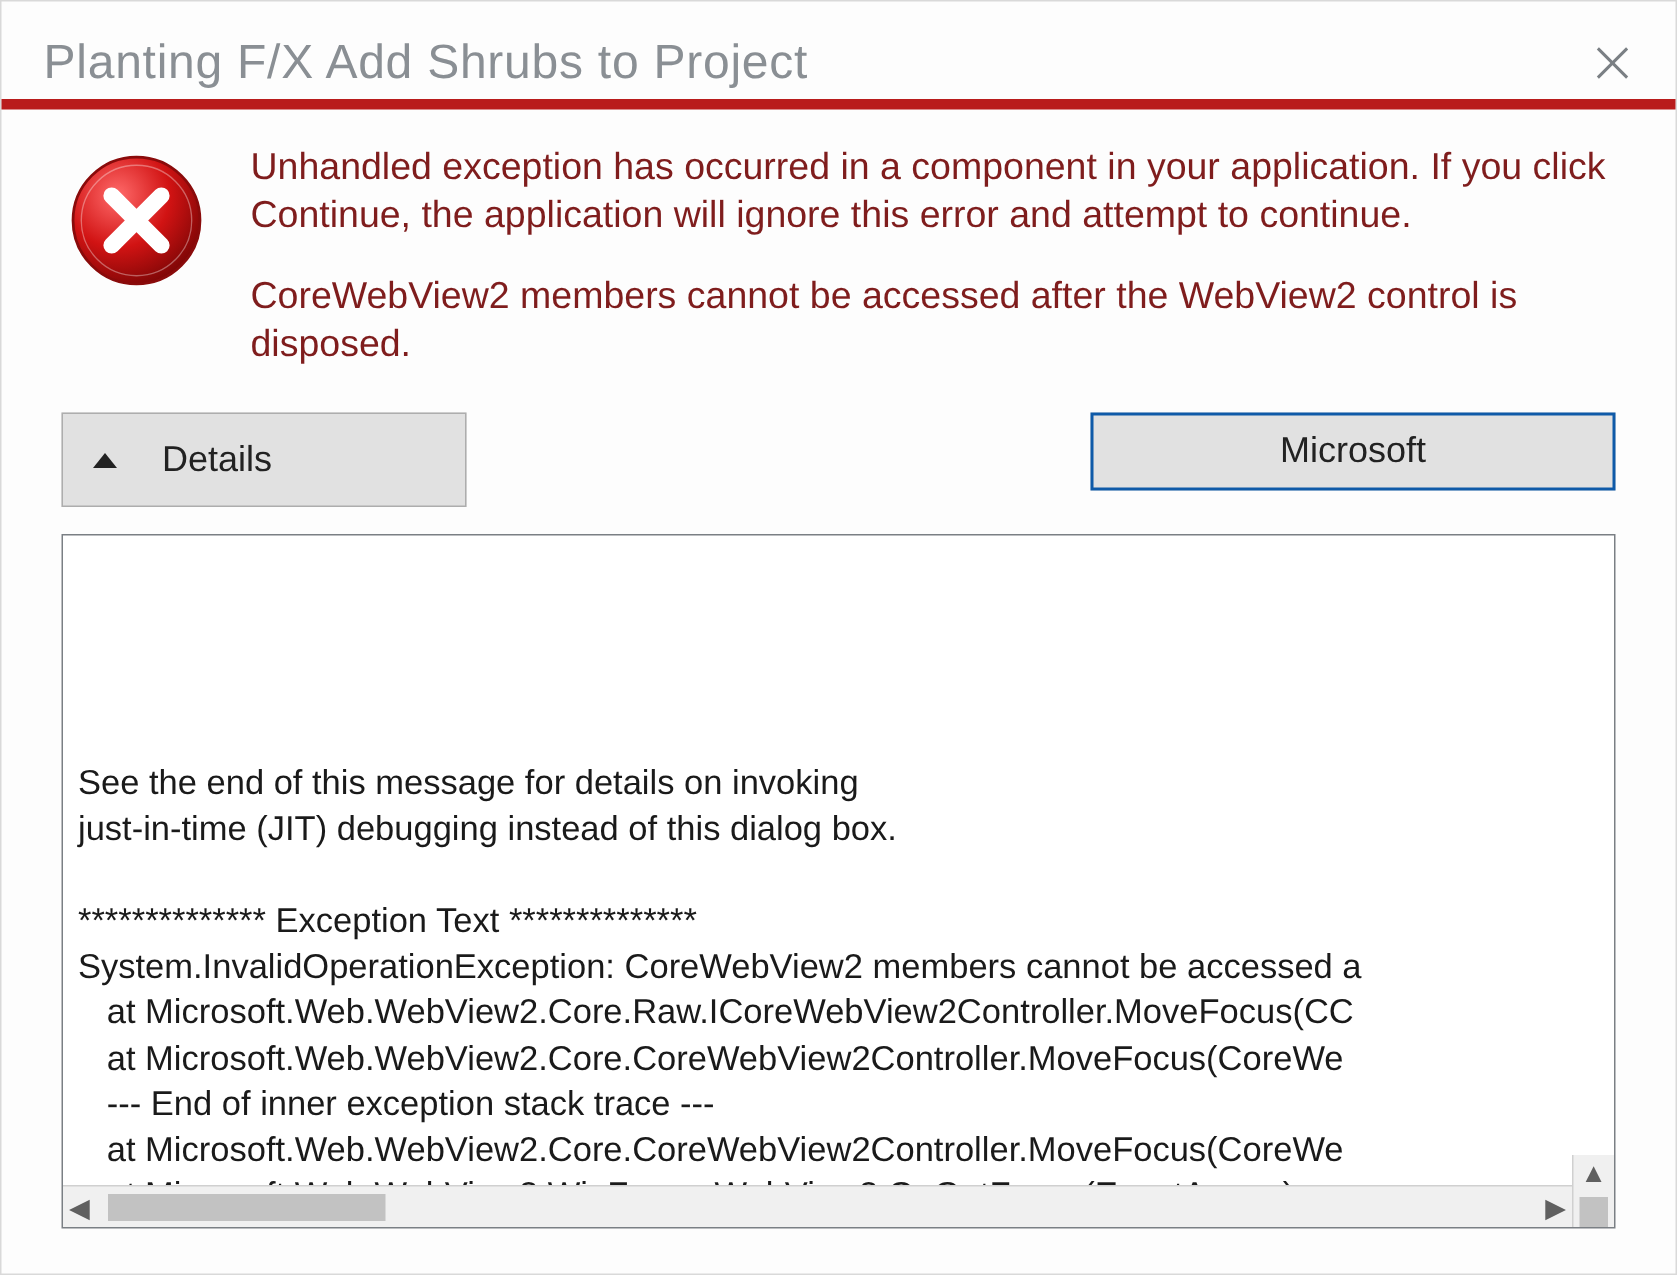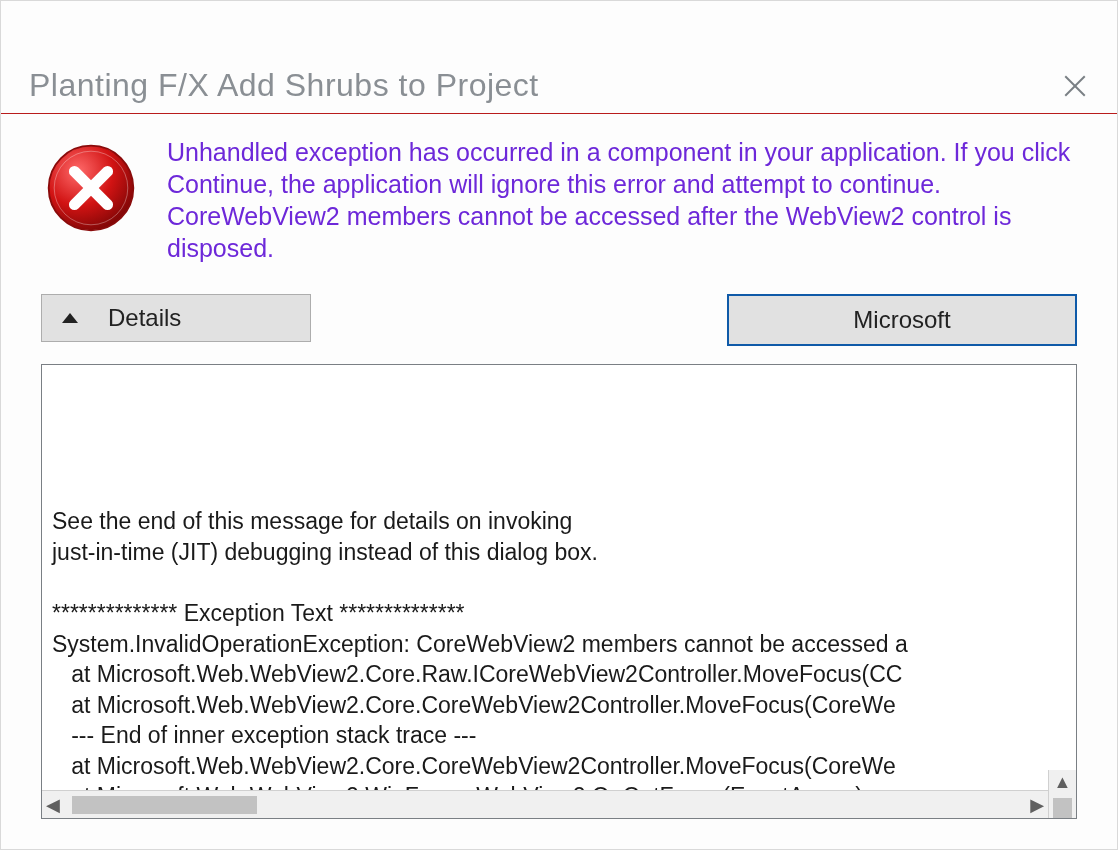--- a/index.html
+++ b/index.html
@@ -13,23 +13,22 @@
     .dialog {
       width: 1118px; height: 850px;
       background: #fdfdfd;
       border: 1px solid #d9d9d9;
       display: flex; flex-direction: column;
       padding: 0;
     }
     .titlebar {
       display: flex; justify-content: space-between; align-items: center;
       padding: 26px 18px 10px 28px;
-      border-bottom: 1px solid #b91c1c;
+      border-bottom: 7px solid #b91c1c;
       height: 72px;
-      margin-top: 41px;
     }
     .titlebar .title {
       color: #8a8f94;
       font-size: 32px;
       font-weight: 400;
       letter-spacing: 0.5px;
     }
     .titlebar .close {
       font-size: 34px;
       color: #7a7f84;
@@ -45,32 +44,32 @@
     }
     .icon-holder {
       width: 100px; flex: 0 0 100px;
       display:flex; justify-content:center; align-items:flex-start;
       padding-top: 6px;
     }
     .icon-holder svg { width: 92px; height: 92px; }
     .msg {
       flex: 1;
       font-size: 25px;
-      color: #6d28d9;
+      color: #7f1d1d;
       line-height: 1.28;
     }
-    .msg .para2 { }
+    .msg .para2 { margin-top: 22px; }
 
     .btn-row {
       display: flex; justify-content: space-between;
       padding: 20px 40px 14px 40px;
       align-items: stretch;
     }
     .details-btn {
-      width: 270px; height: 48px;
+      width: 270px; height: 63px;
       background: #e1e1e1;
       border: 1px solid #adadad;
       display: flex; align-items: center;
       padding: 0 18px;
       font-size: 24px; color:#222;
       cursor: pointer;
       gap: 28px;
     }
     .details-btn .caret-up-icon svg { width:20px; height:14px; display:block; }
     .continue-btn {

